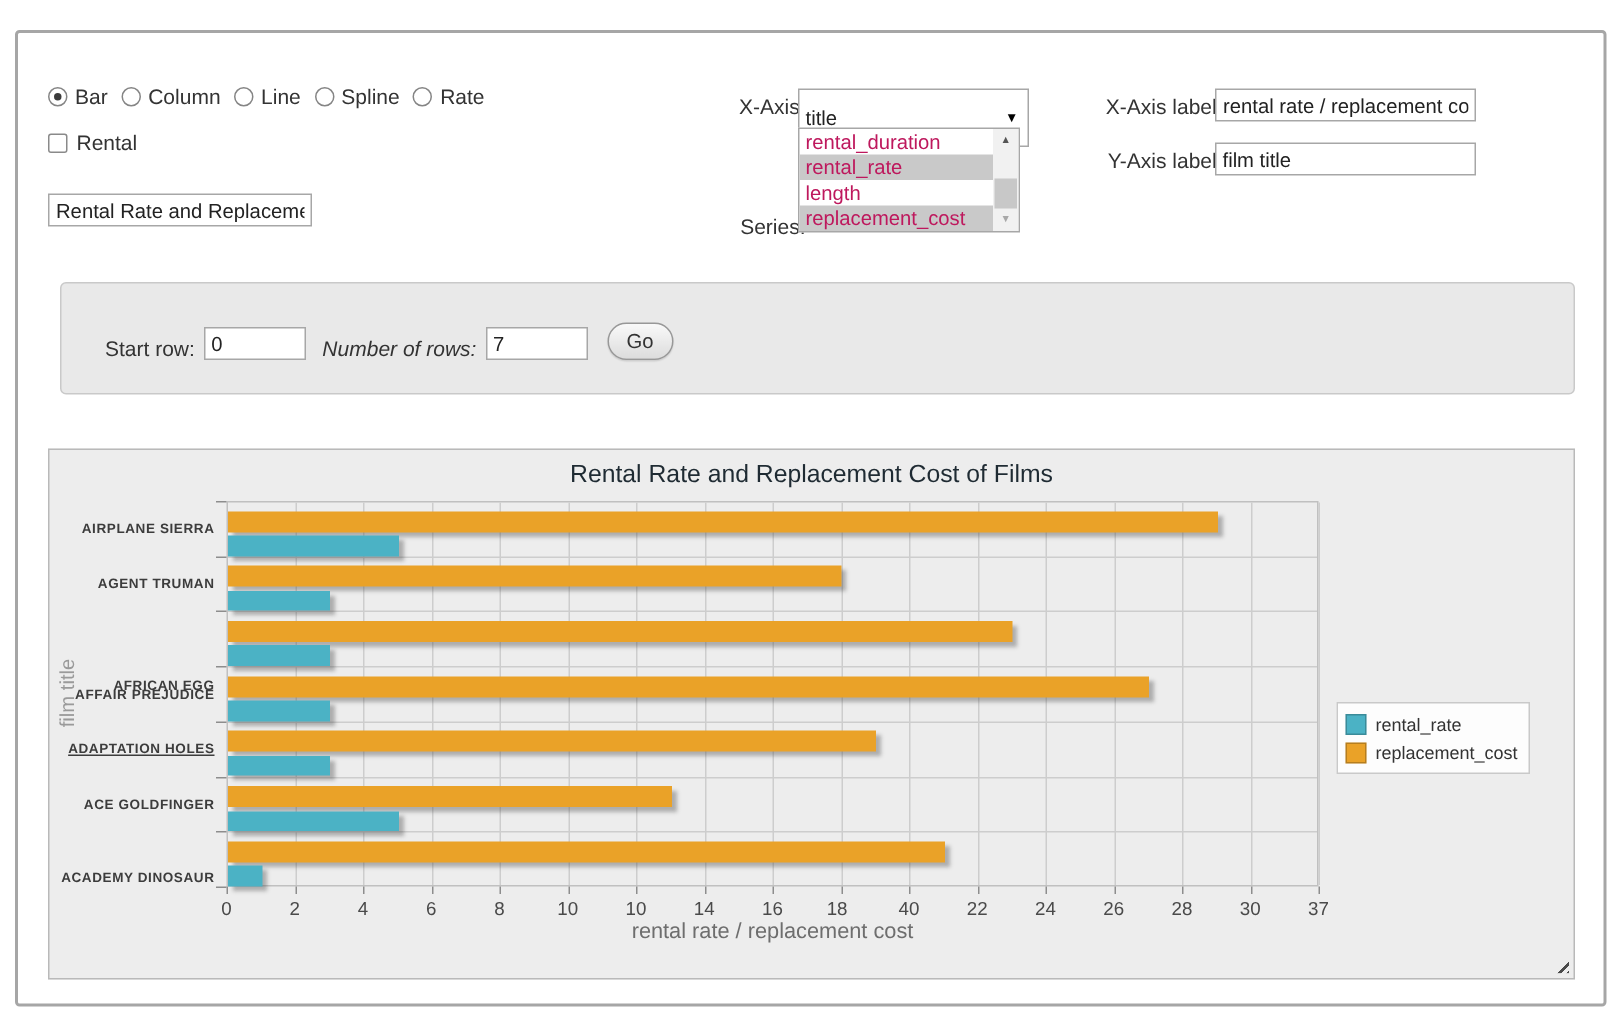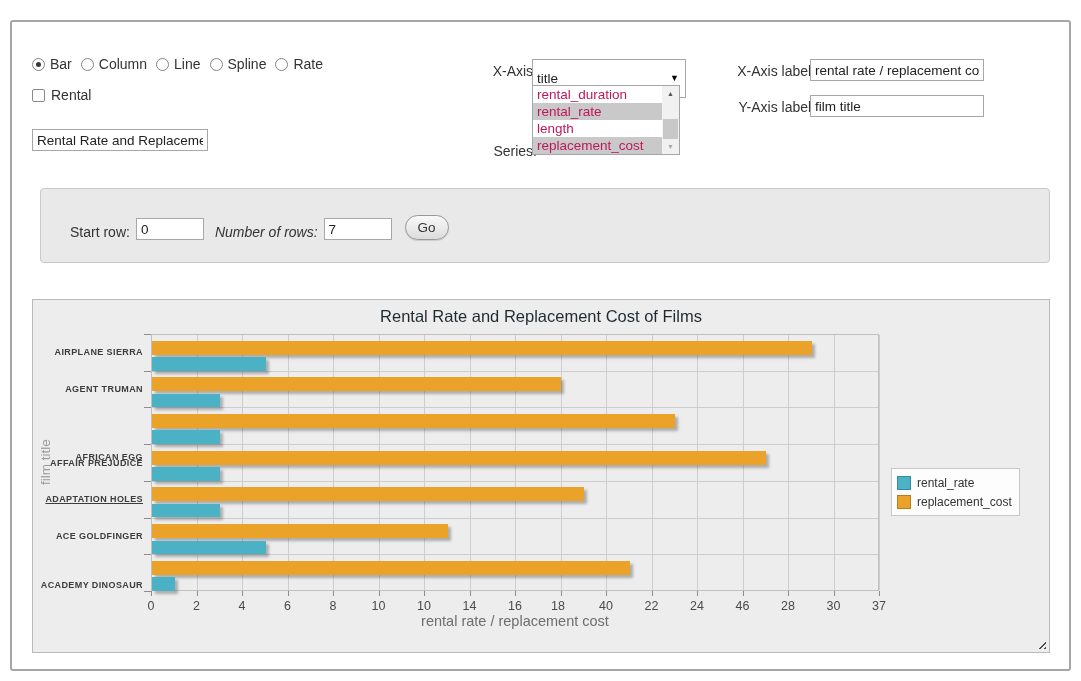--- a/index.html
+++ b/index.html
@@ -213,21 +213,21 @@
           <div class="x-tick-label" style="left: 465px; top: 299px;">16</div>
           <div class="x-tick-mark" style="position: absolute; left: 527.5px; top: 291px;"></div>
           <div class="x-tick-label" style="left: 498px; top: 299px; text-align: right;">18</div>
           <div class="x-tick-mark" style="position: absolute; left: 573px; top: 291px;"></div>
           <div class="x-tick-label" style="left: 556px; top: 299px;">40</div>
           <div class="x-tick-mark" style="position: absolute; left: 618.5px; top: 291px;"></div>
           <div class="x-tick-label" style="left: 601.5px; top: 299px;">22</div>
           <div class="x-tick-mark" style="position: absolute; left: 664px; top: 291px;"></div>
           <div class="x-tick-label" style="left: 647px; top: 299px;">24</div>
           <div class="x-tick-mark" style="position: absolute; left: 709.5px; top: 291px;"></div>
-          <div class="x-tick-label" style="left: 692.5px; top: 299px;">46</div>
+          <div class="x-tick-label" style="left: 692.5px; top: 299px;">26</div>
           <div class="x-tick-mark" style="position: absolute; left: 755px; top: 291px;"></div>
           <div class="x-tick-label" style="left: 738px; top: 299px;">28</div>
           <div class="x-tick-mark" style="position: absolute; left: 800.5px; top: 291px;"></div>
           <div class="x-tick-label" style="left: 783.5px; top: 299px;">30</div>
           <div class="x-tick-mark" style="position: absolute; left: 846px; top: 291px;"></div>
           <div class="x-tick-label" style="left: 829px; top: 299px;">37</div>
           <div class="y-tick-mark" style="position: absolute; left: 111px; top: 34px;"></div>
           <div class="y-tick-mark" style="position: absolute; left: 111px; top: 70.7143px;"></div>
           <div class="y-tick-mark" style="position: absolute; left: 111px; top: 107.429px;"></div>
           <div class="y-tick-mark" style="position: absolute; left: 111px; top: 144.143px;"></div>

